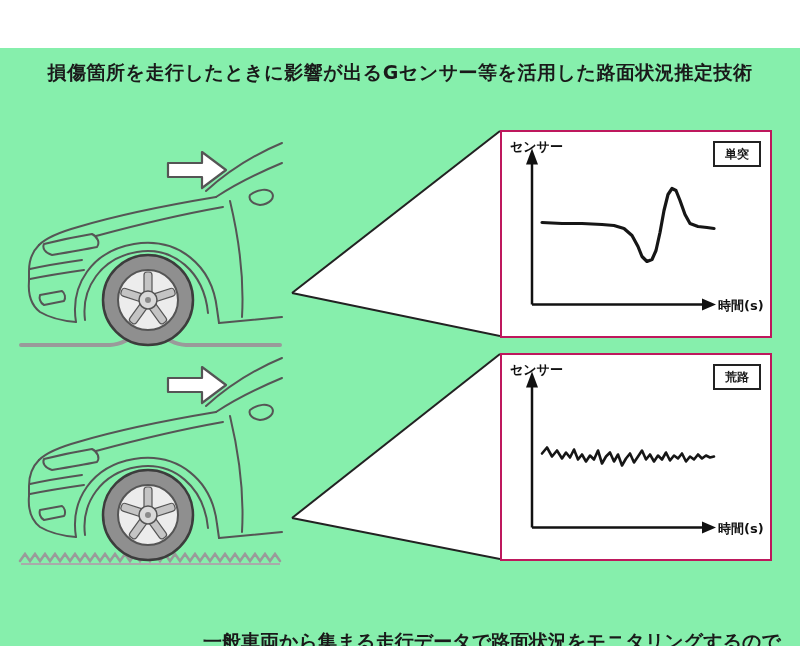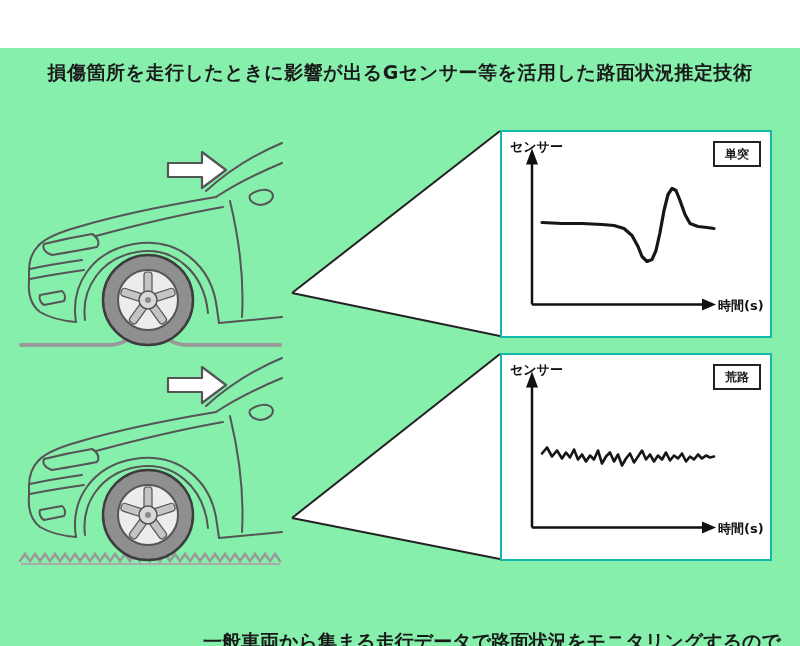--- a/index.html
+++ b/index.html
@@ -8,21 +8,21 @@
 
   .title{position:absolute;top:12px;left:0;width:800px;text-align:center;
          font-size:19px;font-weight:bold;letter-spacing:0.5px;}
 
   .caption{position:absolute;top:578px;left:0;width:800px;text-align:right;
            font-size:19px;font-weight:bold;line-height:31px;}
 
   .car-svg{position:absolute;}
   .wedge-svg{position:absolute;}
 
-  .chart-box{position:absolute;width:272px;height:208px;border:2px solid #14b8a6;
+  .chart-box{position:absolute;width:272px;height:208px;border:2px solid #be185d;
              background:#fff;box-sizing:border-box;}
   .chart-svg{width:100%;height:100%;display:block;}
   .axis{stroke:#111;stroke-width:2.5;}
   .axis-head{fill:#111;}
   .chart-label{font-size:13px;font-weight:bold;fill:#111;
                font-family:"DejaVu Sans","Liberation Sans",sans-serif;}
   .signal{fill:none;stroke:#161616;stroke-width:3.2;stroke-linejoin:round;stroke-linecap:round;}
   .signal.noisy{stroke-width:2.6;}
   .badge{position:absolute;top:9px;right:9px;border:2px solid #222;background:#fff;
          padding:1px 10px;font-size:12px;font-weight:bold;line-height:20px;}

